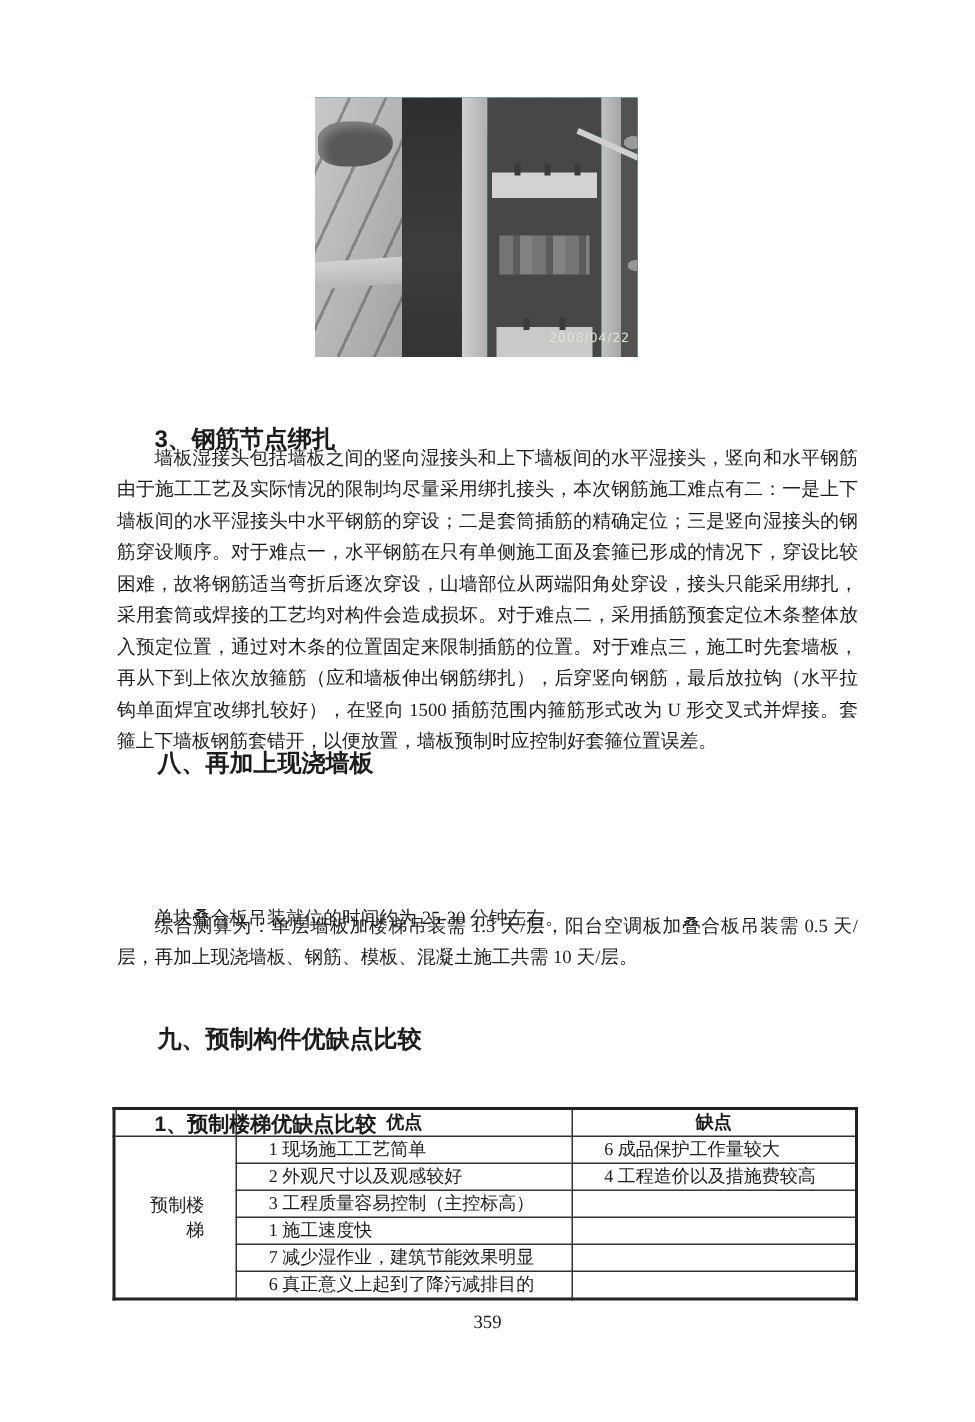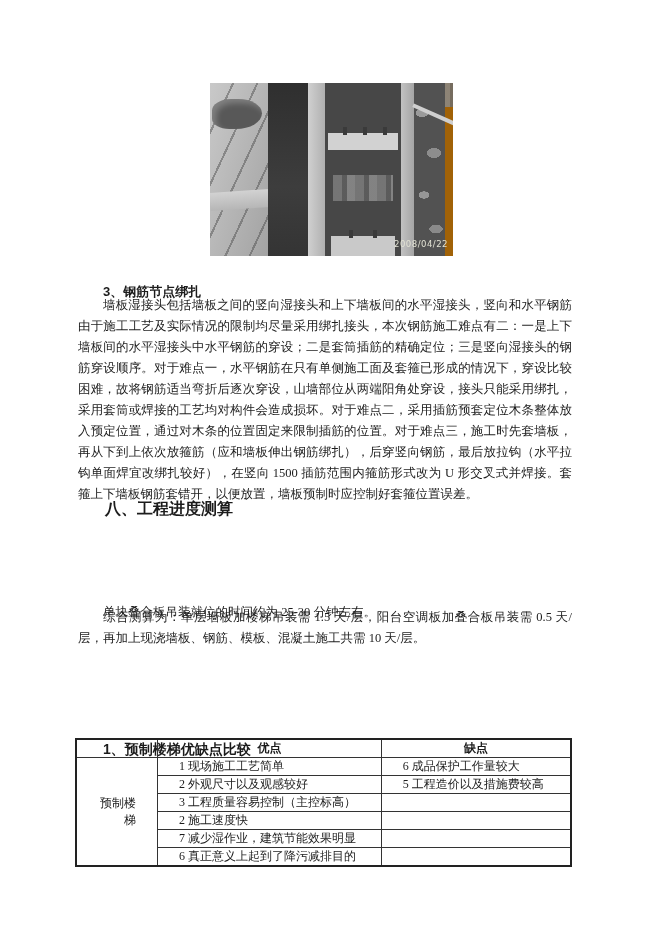--- a/index.html
+++ b/index.html
@@ -7,22 +7,22 @@
     position:relative;
     width:650px;height:948px;
     margin:0 auto;
     background:#ffffff;
     font-family:"Liberation Serif","DejaVu Serif",serif;
     color:#1c1c1c;
     overflow:hidden;
   }
   
   .photo{
-    position:absolute;left:210px;top:83px;width:243px;height:173px;
-    background:#a16207;overflow:hidden;
+    position:absolute;left:210px;top:65px;width:215px;height:173px;
+    background:#0f766e;overflow:hidden;
   }
   .ph-topband{position:absolute;left:0;top:0;width:100%;height:24px;
     background:repeating-linear-gradient(90deg,#6e6e6e 0 10px,#adadad 10px 18px,#8a8a8a 18px 30px);
     opacity:.85;}
   .ph-left{position:absolute;left:0;top:0;width:60px;height:100%;
     background-image:
       repeating-linear-gradient(115deg,rgba(70,70,70,0) 0 20px,rgba(70,70,70,.45) 20px 22px),
       linear-gradient(105deg,#c9c9c9,#aeaeae 70%,#a2a2a2);}
   .ph-walk{position:absolute;left:0;top:108px;width:60px;height:18px;
     background:linear-gradient(180deg,#d2d2d2,#b6b6b6);transform:rotate(-4deg);}
@@ -48,21 +48,21 @@
       radial-gradient(ellipse 12px 8px at 20px 70px,#8d8d8d 60%,transparent 61%),
       radial-gradient(ellipse 9px 6px at 10px 112px,#969696 60%,transparent 61%),
       radial-gradient(ellipse 11px 7px at 22px 146px,#8a8a8a 60%,transparent 61%);}
   .ph-stick{position:absolute;top:30px;right:-6px;width:48px;height:4px;
     background:#cfcfcf;transform:rotate(24deg);}
   .ph-timestamp{position:absolute;bottom:7px;right:5px;
     font:8.5px "DejaVu Sans",sans-serif;color:#e2e2d4;letter-spacing:.5px;}
   
   .caption{position:absolute;left:0;top:259px;width:650px;text-align:center;
     font-weight:bold;font-size:12.5px;}
-  .h-small{position:absolute;left:103px;font-weight:bold;font-size:13px;
+  .h-small{position:absolute;left:103px;font-weight:bold;font-size:16px;
     font-family:"Liberation Sans","DejaVu Sans",sans-serif;}
   .h-big{position:absolute;left:105px;font-weight:bold;font-size:16px;
     font-family:"Liberation Sans","DejaVu Sans",sans-serif;}
   .body-text{position:absolute;left:78px;width:494px;font-size:12.5px;
     line-height:21px;text-align:justify;text-indent:2em;margin:0;}
   
   .cmp-table{position:absolute;left:75px;top:738px;width:497px;
     border-collapse:collapse;font-size:12px;
     border:2px solid #222;}
   .cmp-table th,.cmp-table td{border:1px solid #333;padding:0 21px;height:16px;
@@ -101,55 +101,57 @@
     <div class="ph-rail2"></div>
     <div class="ph-right"></div>
     <div class="ph-stick"></div>
     <div class="ph-timestamp">2008/04/22</div>
   </div>
 
 
   <div class="h-small" style="top:283px">3、钢筋节点绑扎</div>
   <p class="body-text" style="top:295px">墙板湿接头包括墙板之间的竖向湿接头和上下墙板间的水平湿接头，竖向和水平钢筋由于施工工艺及实际情况的限制均尽量采用绑扎接头，本次钢筋施工难点有二：一是上下墙板间的水平湿接头中水平钢筋的穿设；二是套筒插筋的精确定位；三是竖向湿接头的钢筋穿设顺序。对于难点一，水平钢筋在只有单侧施工面及套箍已形成的情况下，穿设比较困难，故将钢筋适当弯折后逐次穿设，山墙部位从两端阳角处穿设，接头只能采用绑扎，采用套筒或焊接的工艺均对构件会造成损坏。对于难点二，采用插筋预套定位木条整体放入预定位置，通过对木条的位置固定来限制插筋的位置。对于难点三，施工时先套墙板，再从下到上依次放箍筋（应和墙板伸出钢筋绑扎），后穿竖向钢筋，最后放拉钩（水平拉钩单面焊宜改绑扎较好），在竖向 1500 插筋范围内箍筋形式改为 U 形交叉式并焊接。套箍上下墙板钢筋套错开，以便放置，墙板预制时应控制好套箍位置误差。</p>
 
-  <div class="h-big" style="top:499px">八、工程进度测算</div>
+  <div class="h-big" style="top:499px">八、再加上现浇墙板</div>
   <p class="body-text" style="top:602px">单块叠合板吊装就位的时间约为 25-30 分钟左右。</p>
   <p class="body-text" style="top:607px">综合测算为：单层墙板加楼梯吊装需 1.5 天/层，阳台空调板加叠合板吊装需 0.5 天/层，再加上现浇墙板、钢筋、模板、混凝土施工共需 10 天/层。</p>
 
+  <div class="h-big" style="top:683px">九、预制构件优缺点比较</div>
   <div class="h-small" style="top:741px;font-size:14px">1、预制楼梯优缺点比较</div>
 
   <table class="cmp-table">
     <tbody>
         <tr>
       <th class="col-label"></th>
       <th class="col-adv">优点</th>
       <th class="col-dis">缺点</th>
     </tr>
     <tr>
       <td class="col-label" rowspan="6">预制楼梯</td>
       <td>1 现场施工工艺简单</td>
       <td>6 成品保护工作量较大</td>
     </tr>
     <tr>
       <td>2 外观尺寸以及观感较好</td>
-      <td>5 工程造价以及措施费较高</td>
+      <td>4 工程造价以及措施费较高</td>
     </tr>
     <tr>
       <td>3 工程质量容易控制（主控标高）</td>
       <td></td>
     </tr>
     <tr>
-      <td>2 施工速度快</td>
+      <td>1 施工速度快</td>
       <td></td>
     </tr>
     <tr>
       <td>7 减少湿作业，建筑节能效果明显</td>
       <td></td>
     </tr>
     <tr>
       <td>6 真正意义上起到了降污减排目的</td>
       <td></td>
     </tr>
   </tbody>
     </table>
 
+  <div class="pagenum">359</div>
 
 </div>
 
 </body></html>

